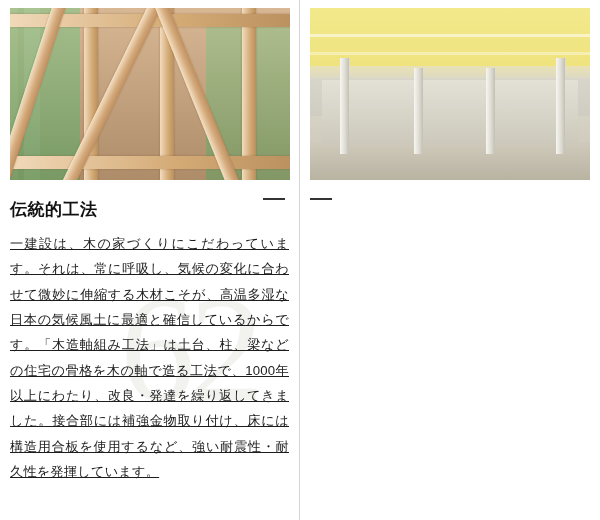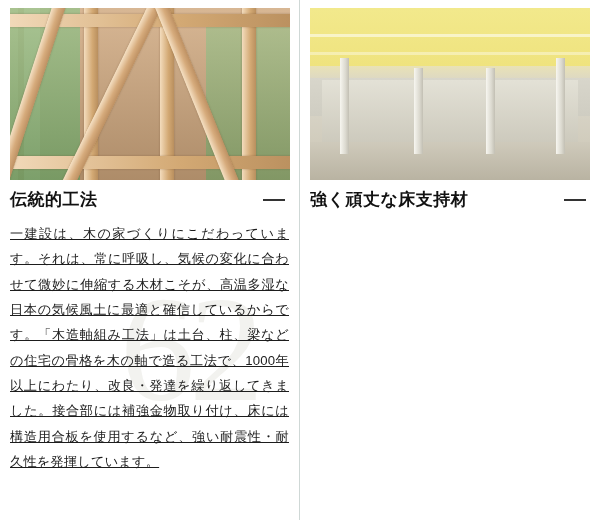--- a/index.html
+++ b/index.html
@@ -118,23 +118,23 @@
   }
   .wall-back {
     position: absolute;
     left: 12px; right: 12px;
     top: 72px; height: 62px;
     background: linear-gradient(180deg, #e3e1d6, #cdcabd);
   }
 
   .heading-row {
     display: flex;
-    align-items: center;
+    align-items: flex-start;
     justify-content: space-between;
-    margin: 8px 0 10px 0;
+    margin: 18px 0 10px 0;
     padding-right: 4px;
   }
   .heading {
     font-size: 17px;
     font-weight: bold;
     color: #111111;
     letter-spacing: 0.5px;
     font-family: "Liberation Sans", sans-serif;
   }
   .dash {
@@ -191,19 +191,18 @@
       <div class="ceil-line" style="top:44px;opacity:.7;"></div>
       <div class="wall-back"></div>
       <div class="floor-band"></div>
       <div class="post" style="left:30px;  height:96px;"></div>
       <div class="post" style="left:104px; height:86px;"></div>
       <div class="post" style="left:176px; height:86px;"></div>
       <div class="post" style="left:246px; height:96px;"></div>
     </div>
 
     <div class="heading-row">
-      <div class="heading">強く頑丈な床支持材</div>
       <div class="dash"></div>
     </div>
 
   </div>
 
 </div>
 
 </body></html>

